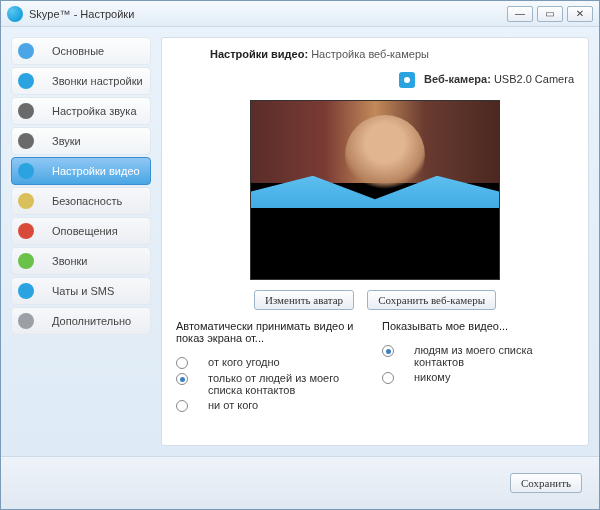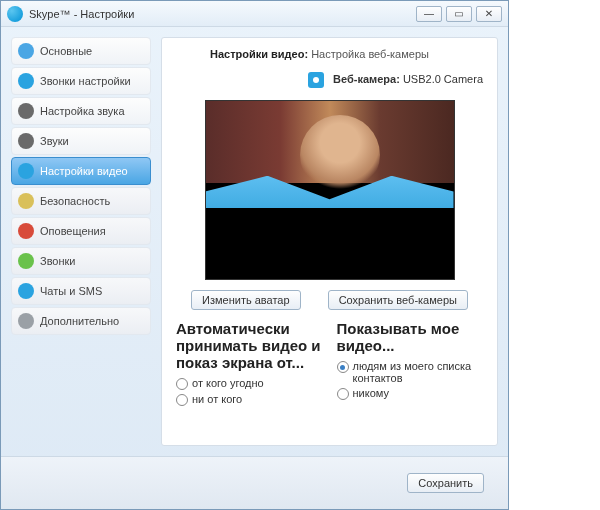--- a/index.html
+++ b/index.html
@@ -1,45 +1,45 @@
 <!DOCTYPE html>
 <html><head>
 <meta charset="utf-8">
 <style>
 * { box-sizing: border-box; margin: 0; padding: 0; font-family: Tahoma, Arial, sans-serif; font-size: 11px; }
 body { background: #fff; width: 600px; height: 510px; overflow: hidden; }
-.window { width: 509px; height: 510px; background: linear-gradient(#eaf3fb, #dde9f5); border: 1px solid #7a9ab8; display: flex; flex-direction: column; }
+.window { width: 600px; height: 510px; background: linear-gradient(#eaf3fb, #dde9f5); border: 1px solid #7a9ab8; display: flex; flex-direction: column; }
 .titlebar { height: 26px; display: flex; align-items: center; padding: 0 6px; background: linear-gradient(#f5f9fd, #e2edf7); border-bottom: 1px solid #cdd9e5; }
 .titlebar .app-icon { width: 16px; height: 16px; border-radius: 50%; background: radial-gradient(circle at 30% 30%, #5bc6f0, #0091d6); margin-right: 6px; }
 .titlebar .title { flex: 1; color: #333; }
 .winbtns { display: flex; gap: 4px; }
 .winbtn { width: 26px; height: 16px; border: 1px solid #9fb4c8; background: linear-gradient(#fefefe,#e8eef5); border-radius: 2px; display: flex; align-items: center; justify-content: center; color: #444; font-size: 10px; cursor: pointer; }
 .content { flex: 1; display: flex; padding: 10px; gap: 10px; }
 .sidebar { width: 140px; display: flex; flex-direction: column; gap: 2px; }
-.side-item { display: flex; align-items: center; gap: 6px; padding: 5px 6px; border-radius: 4px; cursor: pointer; color: #444; background: linear-gradient(#fdfdfd,#f0f3f7); border: 1px solid #e2e8ef; }
+.side-item { display: flex; align-items: center; gap: 18px; padding: 5px 6px; border-radius: 4px; cursor: pointer; color: #444; background: linear-gradient(#fdfdfd,#f0f3f7); border: 1px solid #e2e8ef; }
 .side-item.dim { background: linear-gradient(#f7f8fa,#ebeef3); }
 .side-item.selected { background: linear-gradient(#8fc7f4,#4aa6e4); color: #fff; border-color: #3a8ecf; }
 .side-icon { width: 16px; height: 16px; border-radius: 50%; display: inline-block; flex-shrink: 0; }
 .main { flex: 1; background: #fff; border: 1px solid #d5dee8; border-radius: 3px; padding: 10px 14px 10px 14px; display: flex; flex-direction: column; position: relative; }
 .main-header { color: #555; margin-bottom: 8px; margin-left: 34px; }
 .main-header b { color: #222; }
 .camline { text-align: right; margin: 4px 0 12px; color: #333; }
 .camline .cam-icon { display: inline-block; width: 16px; height: 16px; background: #2aa3e0; border-radius: 3px; vertical-align: middle; margin-right: 6px; position: relative; }
 .camline .cam-icon::after { content:''; position:absolute; width:6px; height:6px; background:#fff; border-radius:50%; top:5px; left:5px; }
 .preview { width: 250px; height: 180px; margin: 0 auto 10px; border: 1px solid #333; background: #000; position: relative; overflow: hidden; }
 .preview .upper { position:absolute; top:0; left:0; right:0; height:46%; background: linear-gradient(90deg,#5a2d2a 0%, #7a3b33 30%, #c18a5a 50%, #6a3b30 70%, #4b2821 100%); }
 .preview .face { position:absolute; top:8%; left:38%; width:80px; height:80px; background: radial-gradient(circle at 50% 35%, #e0b58f 30%, #b98662 60%, transparent 70%); border-radius:50%; }
 .preview .shirt { position:absolute; top:42%; left:0; right:0; height:22%; background: linear-gradient(#5dbef0,#3aa8e0); clip-path: polygon(0 40%, 25% 0, 50% 60%, 75% 0, 100% 40%, 100% 100%, 0 100%); }
 .preview .lower { position:absolute; bottom:0; left:0; right:0; height:40%; background:#000; }
 .btnrow { text-align: center; margin-bottom: 10px; }
-.btn { display: inline-block; padding: 3px 10px; border: 1px solid #9fb4c8; background: linear-gradient(#fefefe,#e8eef5); border-radius: 3px; cursor: pointer; color: #333; margin: 0 12px; }
+.btn { display: inline-block; padding: 3px 10px; border: 1px solid #9fb4c8; background: linear-gradient(#fefefe,#e8eef5); border-radius: 3px; cursor: pointer; color: #333; margin: 0 5px; font-family: Liberation Serif, serif; }
 .cols { display: flex; gap: 14px; }
 .col { flex: 1; }
-.col h4 { font-size: 15px; color: #222; margin-bottom: 6px; font-weight: bold; }
-.radio-row { display: flex; align-items: flex-start; gap: 4px; margin: 3px 0; color: #333; }
+.col h4 { font-size: 11px; color: #222; margin-bottom: 12px; font-weight: normal; }
+.radio-row { display: flex; align-items: flex-start; gap: 20px; margin: 3px 0; color: #333; }
 .radio { width: 12px; height: 12px; border: 1px solid #888; border-radius: 50%; background: #fff; margin-top: 1px; flex-shrink: 0; display: flex; align-items: center; justify-content: center; }
 .radio.checked::after { content:''; width:5px; height:5px; background:#3a7fc4; border-radius:50%; }
 .footer { padding: 16px 12px; display: flex; justify-content: flex-end; gap: 8px; border-top: 1px solid #cdd9e5; background: linear-gradient(#eef3f9,#e0e8f1); }
 </style>
 </head>
 <body>
 
 <div class="window">
   <div class="titlebar">
     <span class="app-icon"></span>
@@ -121,20 +121,24 @@
 
       <div class="cols">
         <div class="col">
           <h4>Автоматически принимать видео и показ экрана от...</h4>
           <div id="left-opts">
               <div class="radio-row">
                 <span class="radio"></span>
                 <span>от кого угодно</span>
               </div>
               <div class="radio-row">
+                <span class="radio checked"></span>
+                <span>только от людей из моего списка контактов</span>
+              </div>
+              <div class="radio-row">
                 <span class="radio"></span>
                 <span>ни от кого</span>
               </div>
             </div>
         </div>
         <div class="col">
           <h4>Показывать мое видео...</h4>
           <div id="right-opts">
               <div class="radio-row">
                 <span class="radio checked"></span>

